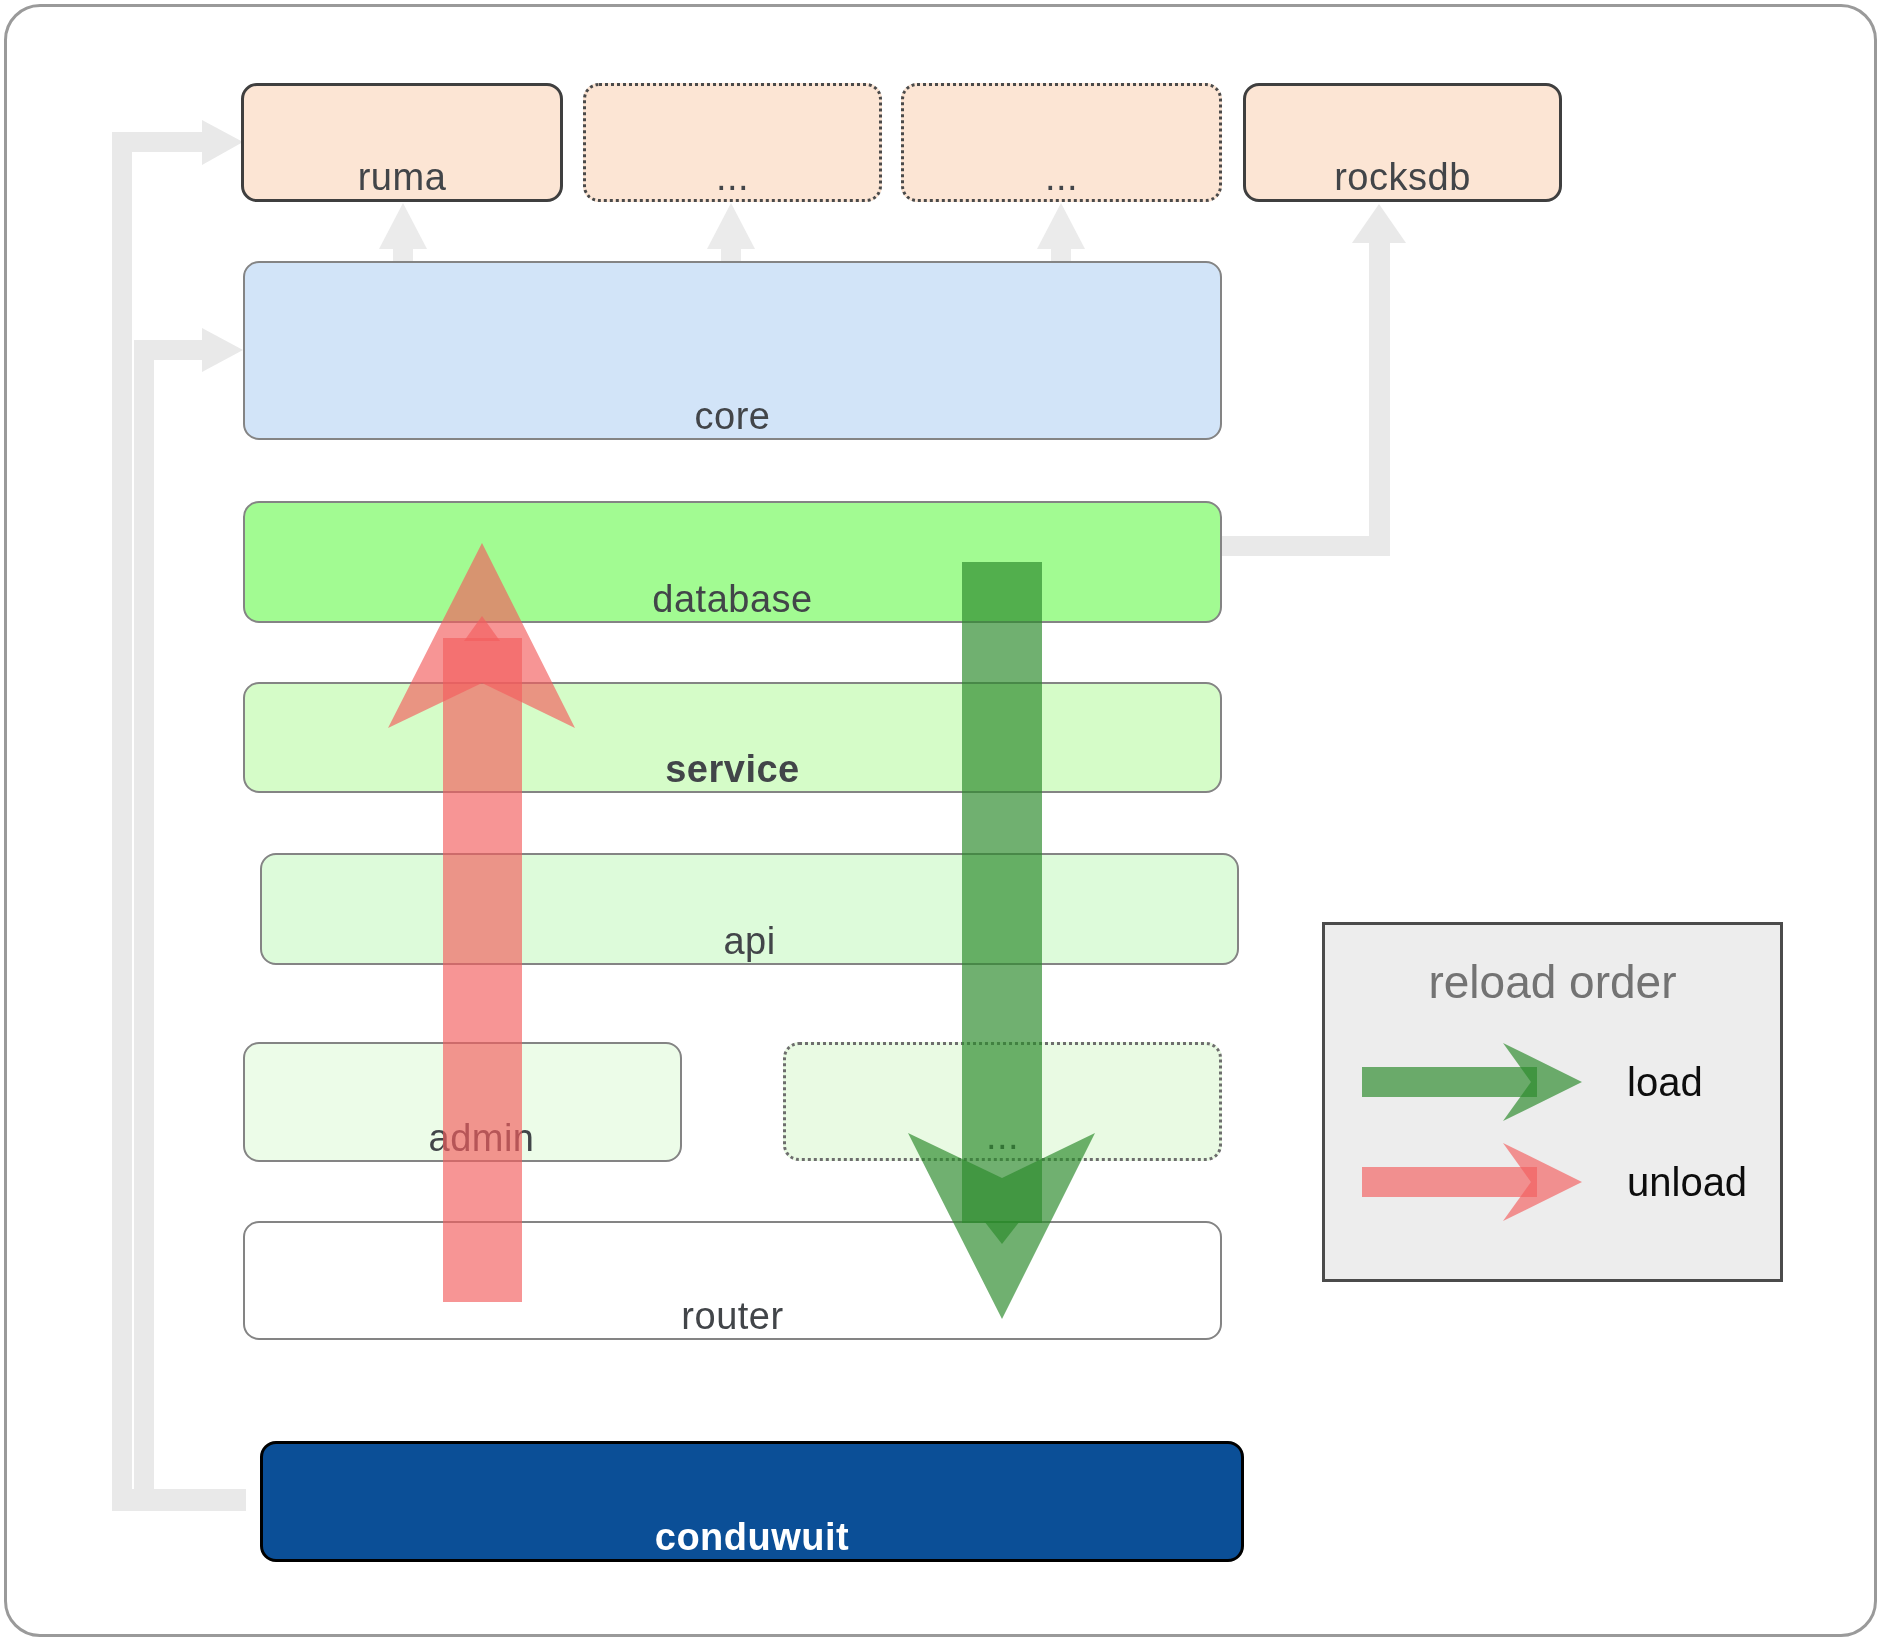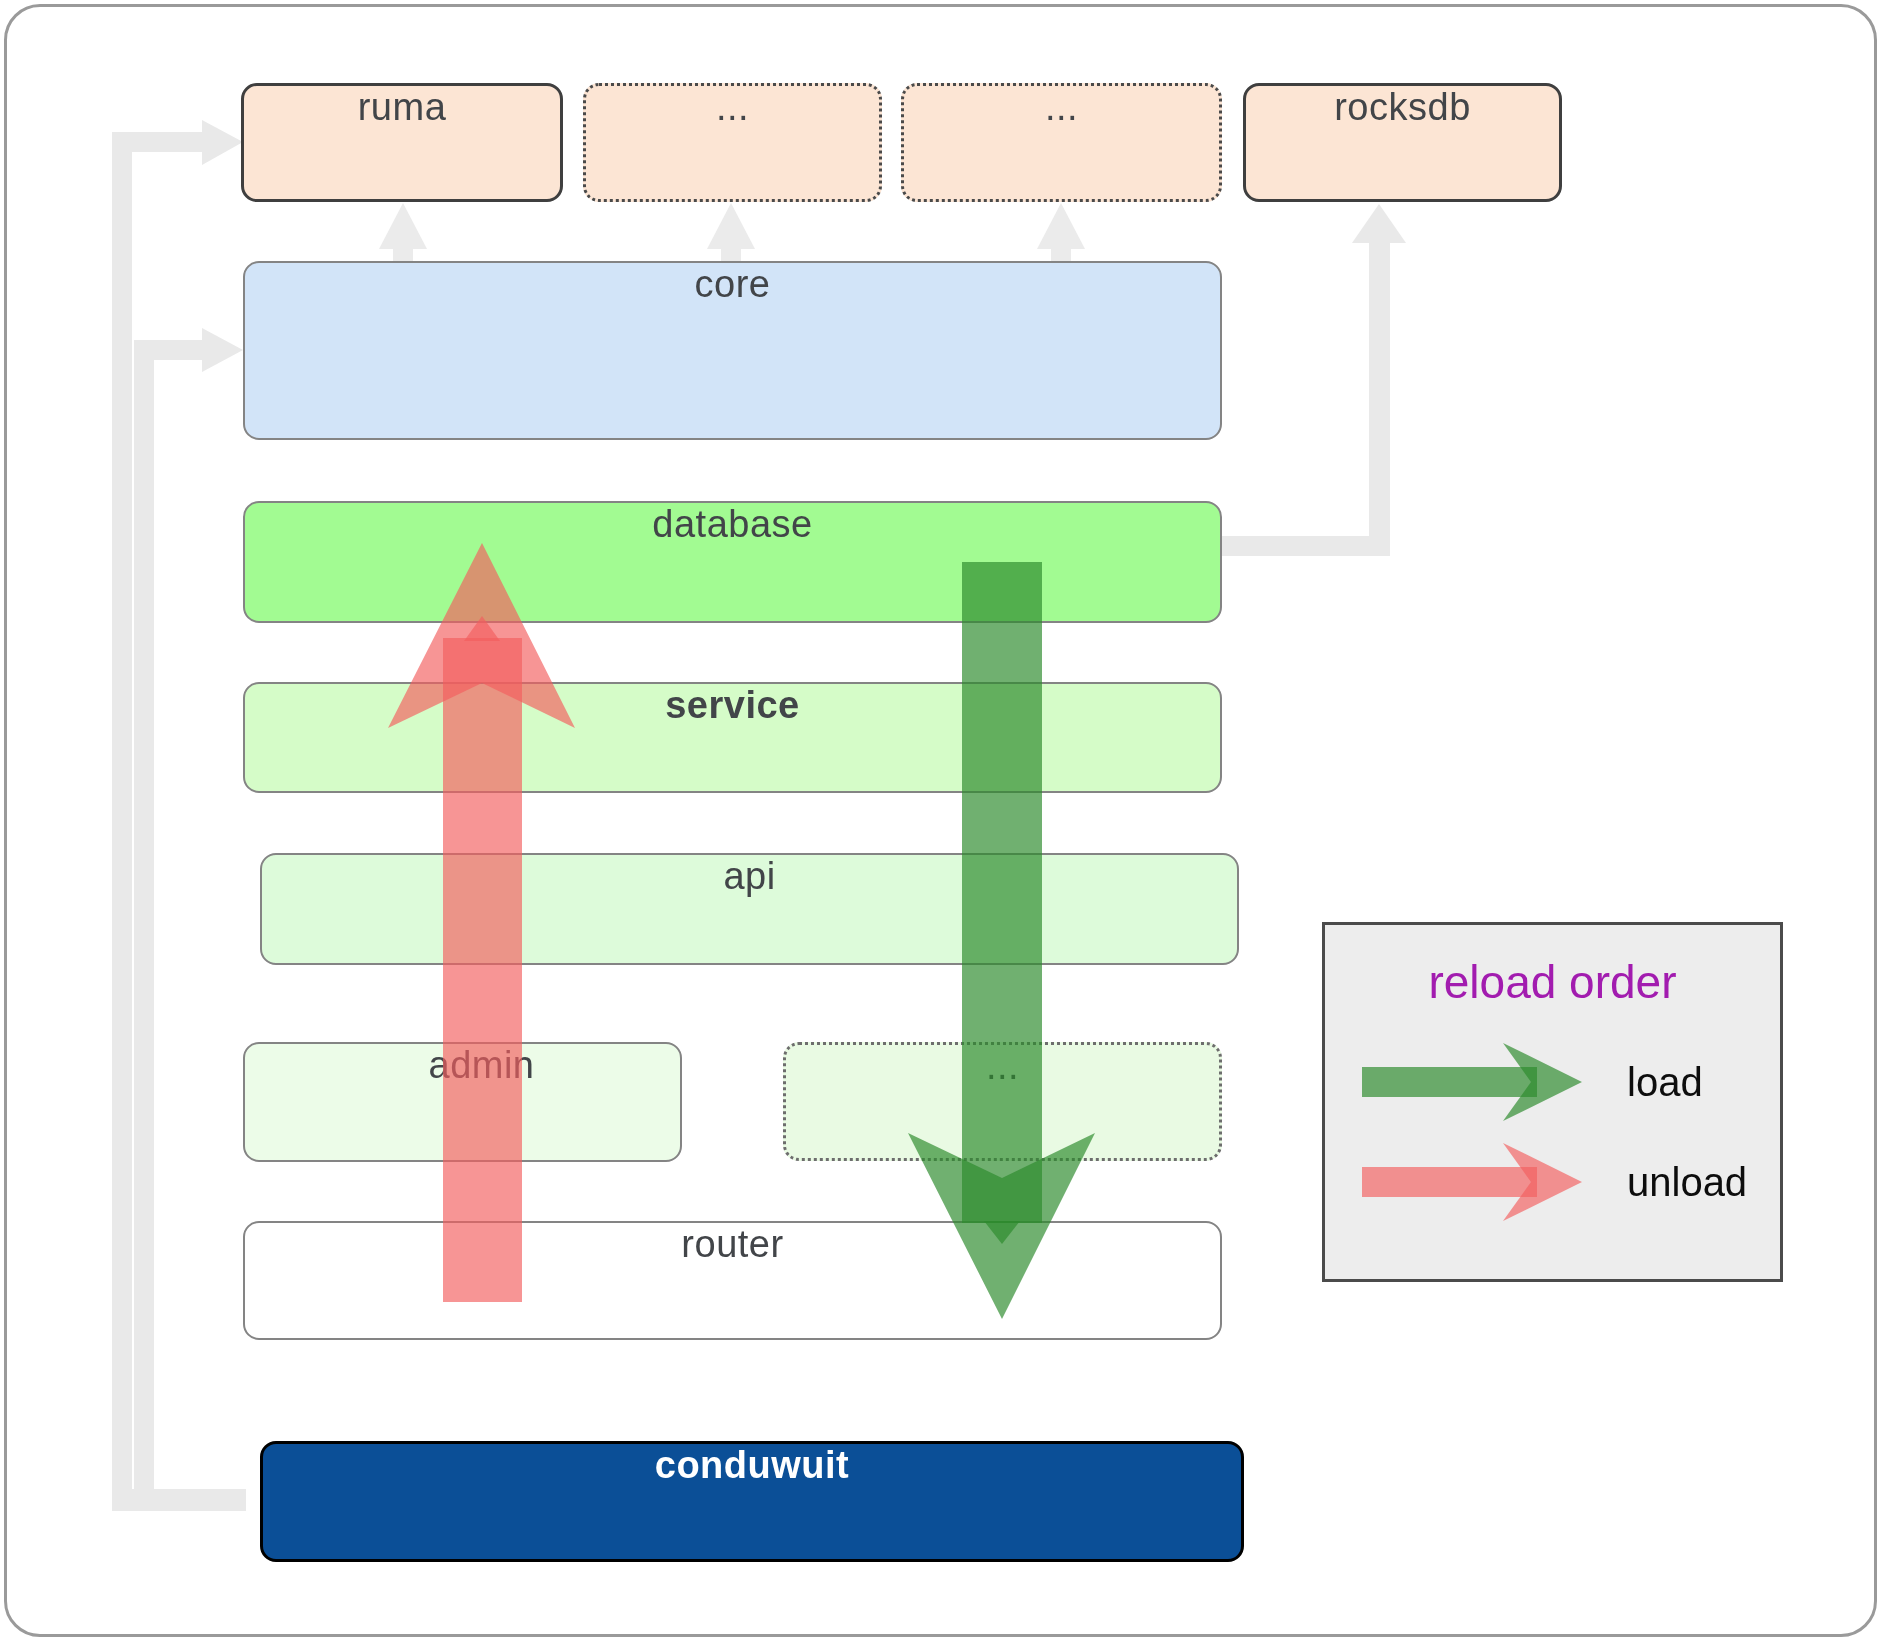--- a/index.html
+++ b/index.html
@@ -1,39 +1,39 @@
 <!DOCTYPE html>
 <html><head>
 <meta charset="utf-8">
 <style>
   html,body{margin:0;padding:0;background:#fff;}
   body{width:1883px;height:1643px;position:relative;overflow:hidden;
        font-family:"Liberation Sans","DejaVu Sans",sans-serif;}
   .frame{position:absolute;left:4px;top:4px;right:6px;bottom:6px;
          border:3px solid #9a9a9a;border-radius:36px;background:#fff;}
   svg.layer{position:absolute;left:0;top:0;pointer-events:none;}
-  .node{position:absolute;display:flex;align-items:flex-start;justify-content:center;
+  .node{position:absolute;display:flex;align-items:flex-end;justify-content:center;
         border-radius:16px;font-size:38px;font-weight:500;color:#424549;
         box-sizing:border-box;letter-spacing:0.5px;}
   .solid-dark{border:3px solid #3f3f3f;}
   .dotted-dark{border:3px dotted #4a4a4a;}
   .gray-border{border:2px solid #848484;}
   .peach{background:#fce5d4;}
   .blue{background:#d2e4f8;}
   .green-bright{background:#a2fb92;}
   .green-mid{background:#d5fcc8;}
   .green-light{background:#ddfbda;}
   .green-xlight{background:#ecfce8;}
   .green-xxlight{background:#e9fae3;}
   .white{background:#ffffff;}
   .navy{background:#0b4f97;border:3px solid #000;color:#fff;font-weight:600;}
   .legend{position:absolute;left:1322px;top:922px;width:461px;height:360px;
           background:#ededed;border:3px solid #4b4b4b;box-sizing:border-box;}
   .legend-title{position:absolute;left:1322px;top:955px;width:461px;
-          text-align:center;font-size:46px;color:#a21caf;font-weight:500;}
+          text-align:center;font-size:46px;color:#737373;font-weight:500;}
   .legend-label{position:absolute;font-size:40px;color:#0d0d0d;line-height:40px;}
   .lbl-load{left:1627px;top:1062px;}
   .lbl-unload{left:1627px;top:1162px;}
 </style>
 </head>
 <body>
 
 <div class="frame"></div>
 
 <svg class="layer" width="1883" height="1643">

